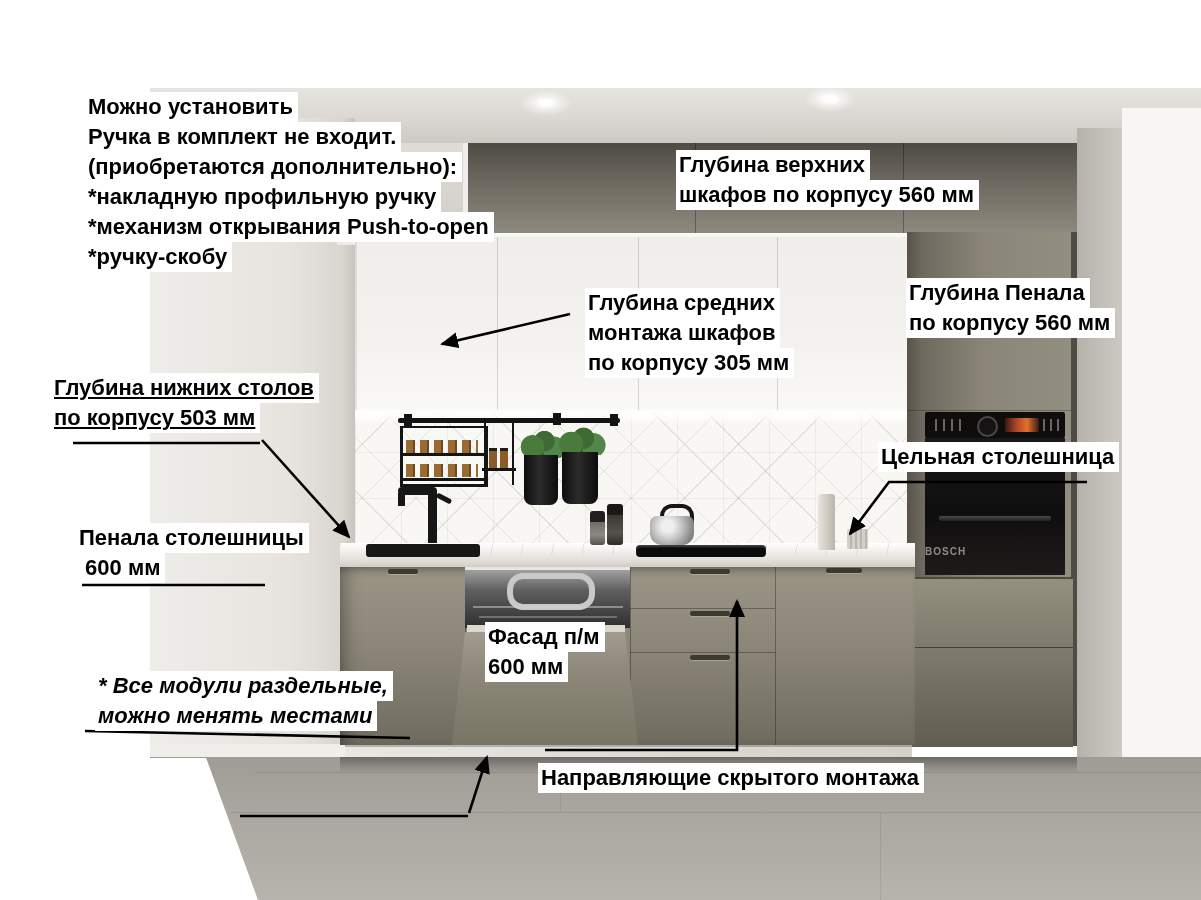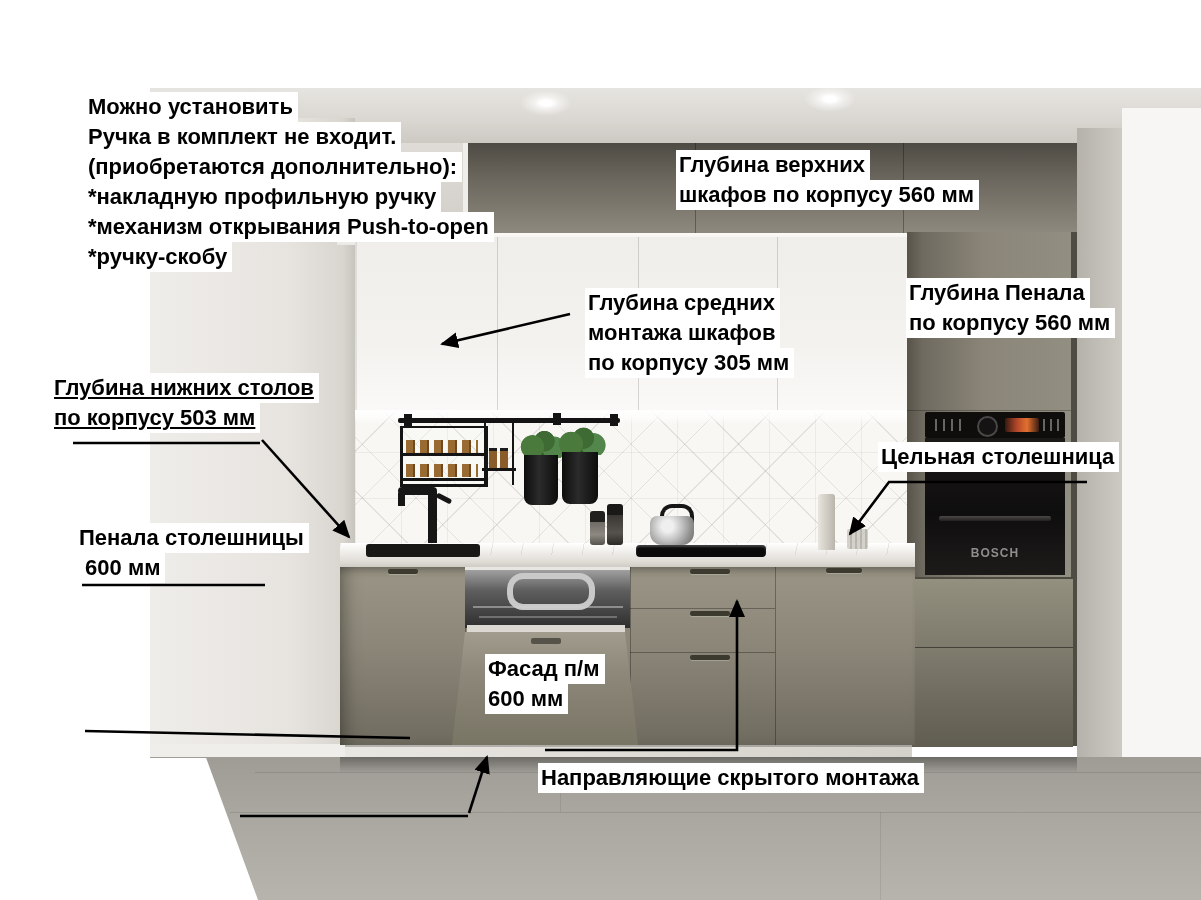--- a/index.html
+++ b/index.html
@@ -80,22 +80,22 @@
     <div class="abs" style="left:10px;top:7px;width:30px;height:12px;
                 background:repeating-linear-gradient(90deg,#8e8c8a 0 2px,transparent 2px 8px);opacity:.7;"></div>
     <div class="abs" style="left:118px;top:7px;width:16px;height:12px;
                 background:repeating-linear-gradient(90deg,#8e8c8a 0 2px,transparent 2px 7px);opacity:.7;"></div>
   </div>
 
   <div class="abs" style="left:925px;top:438px;width:140px;height:137px;
               background:linear-gradient(180deg,#1b1918 0%,#0f0e0e 55%,#1d1b1a 100%);">
     <div class="abs" style="left:14px;top:78px;width:112px;height:5px;border-radius:2px;
                 background:linear-gradient(180deg,#4b4846,#232120);"></div>
-    <div class="abs" style="left:0;top:108px;width:140px;text-align:center;color:#8f8d8b;
-                font-size:12px;letter-spacing:1px;font-weight:700;">
+    <div class="abs" style="left:0;top:108px;width:140px;color:#8f8d8b;
+                font-size:10px;letter-spacing:1px;font-weight:700;">
       <span>BOSCH</span>
     </div>
   </div>
 
   <div class="abs" style="left:910px;top:577px;width:163px;height:68px;
               background:linear-gradient(180deg,#94907f,#7e7a6c);border-top:2px solid rgba(20,18,14,0.45);"></div>
   <div class="abs" style="left:910px;top:647px;width:163px;height:99px;
               background:linear-gradient(180deg,#7f7b6d,#605d51);border-top:1px solid rgba(0,0,0,0.3);"></div>
 
   <div class="abs backsplash-pattern" style="left:355px;top:410px;width:552px;height:135px;"></div>
@@ -255,22 +255,26 @@
 
   <div class="label" style="left:878px;top:442px;">
     <span>Цельная столешница</span>
   </div>
 
   <div class="label" style="left:76px;top:523px;">
     <span>Пенала столешницы</span>
     <span> 600 мм</span>
   </div>
 
-
-  <div class="label" style="left:485px;top:654px;">
+  <div class="label italic" style="left:95px;top:671px;">
+    <span>* Все модули раздельные,</span>
+    <span>можно менять местами</span>
+  </div>
+
+  <div class="label" style="left:485px;top:622px;">
     <span>Фасад п/м</span>
     <span>600 мм</span>
   </div>
 
 
   <div class="label" style="left:538px;top:763px;">
     <span>Направляющие скрытого монтажа</span>
   </div>
 
 </div>

